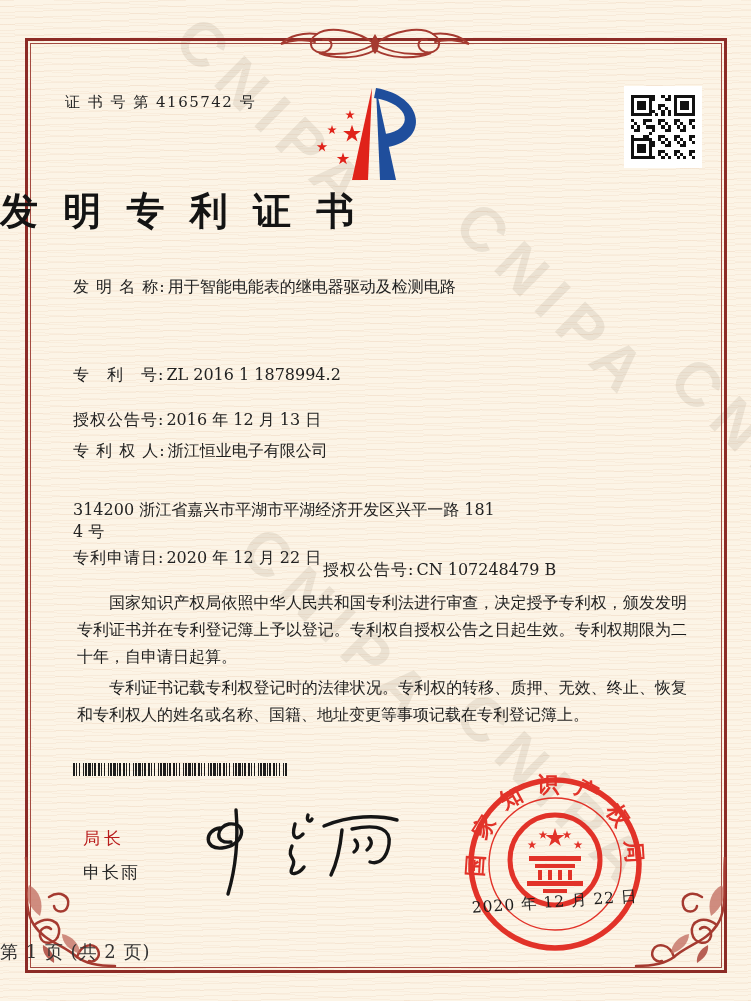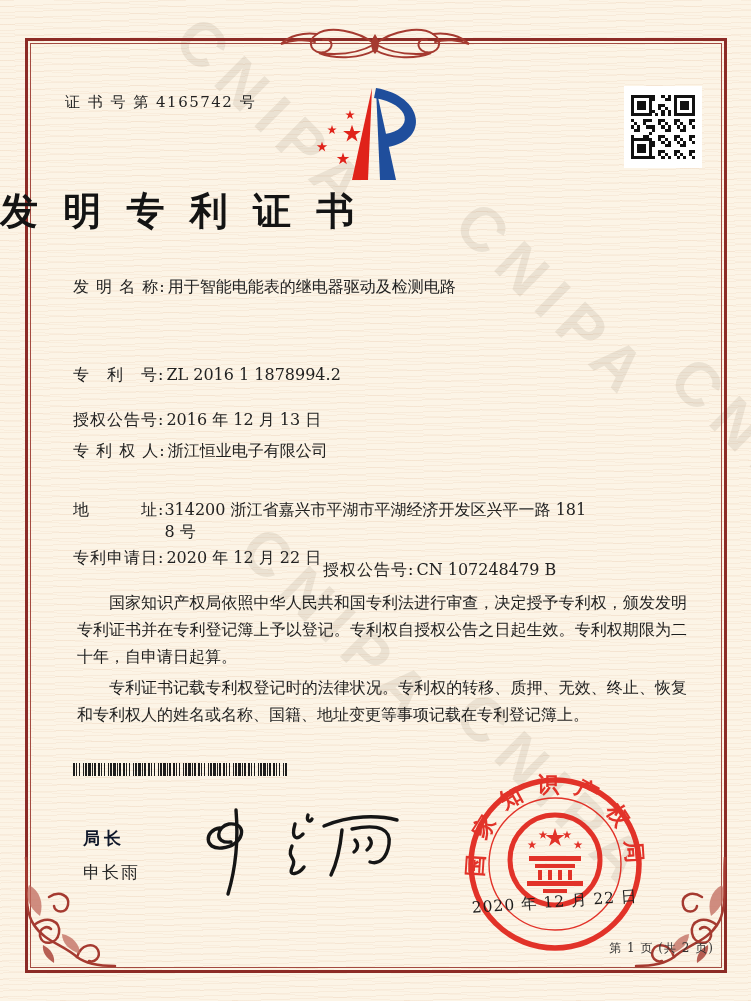--- a/index.html
+++ b/index.html
@@ -35,25 +35,25 @@
   .field-value{margin-left:2px;}
   .addr{display:flex;}
   .addr .lines{margin-left:0;white-space:normal;width:520px;}
   .pair2{position:absolute;left:250px;top:12px;}
   .paragraphs{
     position:absolute;left:73px;top:585px;width:618px;
     font-size:16px;line-height:27px;text-align:justify;color:#1d1d1d;
   }
   .paragraphs p{margin:4px;text-indent:2em;}
   .barcode{position:absolute;left:73px;top:763px;}
-  .signer-title{position:absolute;left:83px;top:827px;font-size:17px;letter-spacing:4px;font-weight:bold;color:#0f172a;}
+  .signer-title{position:absolute;left:83px;top:827px;font-size:17px;letter-spacing:4px;font-weight:normal;color:#b91c1c;}
   .signer-name{position:absolute;left:83px;top:861px;font-size:17px;letter-spacing:2px;font-weight:normal;color:#2a2a2a;}
   .signature{position:absolute;left:192px;top:794px;}
   .seal{position:absolute;left:455px;top:768px;}
-  .footer{position:absolute;left:0;top:940px;width:714px;text-align:right;font-size:12px;letter-spacing:1px;color:#333;}
+  .footer{position:absolute;left:0;top:940px;width:714px;text-align:left;font-size:18px;letter-spacing:1px;color:#333;}
   .flourish{position:absolute;left:257px;top:22px;}
   .corner-l{position:absolute;left:19px;top:857px;}
   .corner-r{position:absolute;left:632px;top:857px;}
 </style>
 </head>
 <body>
 
 <div class="page">
 
   <div class="texture"></div>
@@ -333,24 +333,23 @@
   <div class="field-row r3">
     <span class="field-label">专　利　号:</span><span class="field-value">ZL 2016 1 1878994.2</span>
   </div>
   <div class="field-row r4">
     <span class="field-label">授权公告号:</span><span class="field-value">2016 年 12 月 13 日</span>
   </div>
   <div class="field-row r5">
     <span class="field-label">专 利 权 人:</span><span class="field-value">浙江恒业电子有限公司</span>
   </div>
   <div class="field-row r6 addr">
-    <span class="field-label">地　　　址:</span>
     <span class="lines">
       <span>314200 浙江省嘉兴市平湖市平湖经济开发区兴平一路 181</span><br>
-      <span>8 号</span>
+      <span>4 号</span>
     </span>
   </div>
   <div class="field-row r7">
     <span class="field-label">专利申请日:</span><span class="field-value">2020 年 12 月 22 日</span>
     <span class="pair2">
       <span class="field-label">授权公告号:</span><span class="field-value">CN 107248479 B</span>
     </span>
   </div>
 
   <div class="paragraphs">

